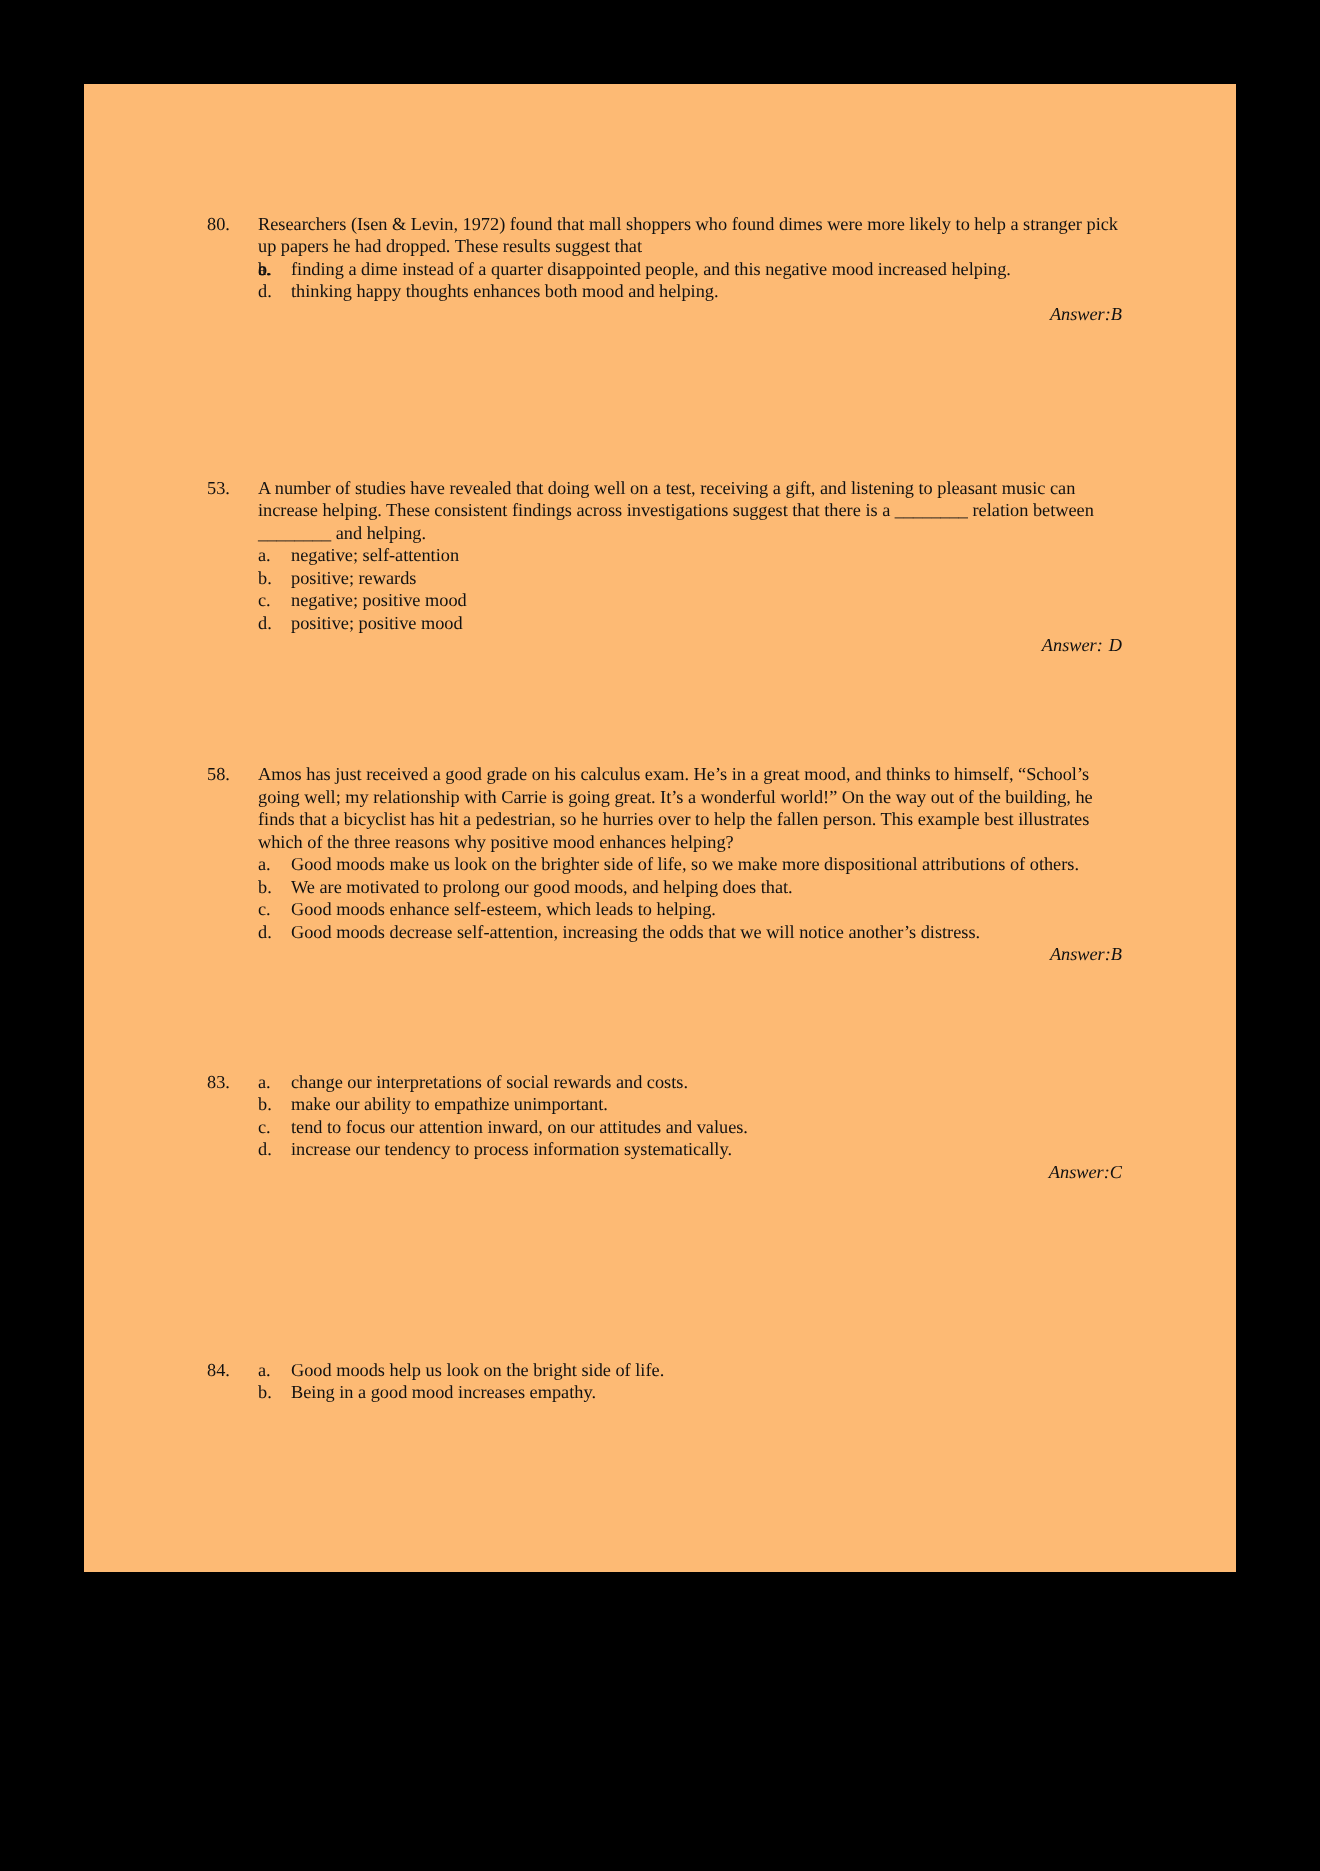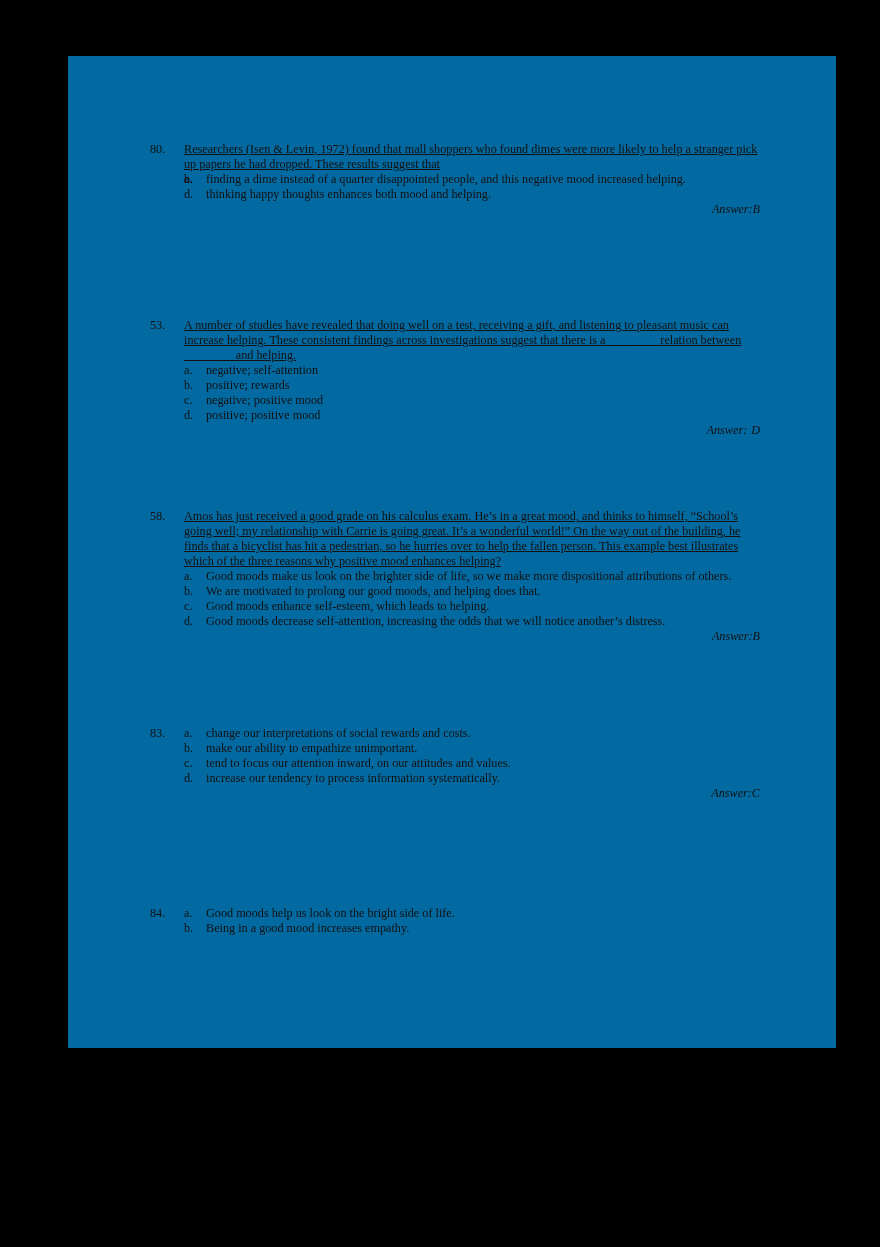--- a/index.html
+++ b/index.html
@@ -10,42 +10,41 @@
     body {
       width: 880px;
       height: 1247px;
       position: relative;
       overflow: hidden;
       font-family: "Liberation Serif", "DejaVu Serif", serif;
       color: #111111;
     }
     .page {
       position: absolute;
-      left: 68px;
+      left: 56px;
       top: 56px;
       width: 768px;
       height: 992px;
-      background: #0369a1;
+      background: #fdba74;
     }
     .question {
       position: absolute;
       left: 82px;
       width: 610px;
       font-size: 12.2px;
       line-height: 15px;
     }
     .q-num {
       position: absolute;
       left: 0;
       top: 0;
       width: 34px;
     }
     .q-stem {
       margin-left: 34px;
-      text-decoration: underline;
     }
     .q-stem em { font-style: italic; }
     .options {
       margin: 0;
       padding: 0;
       list-style: none;
       margin-left: 34px;
     }
     .option {
       position: relative;
@@ -99,21 +98,21 @@
     <div class="q-stem">Amos has just received a good grade on his calculus exam. He’s in a great mood, and thinks to himself, “School’s going well; my relationship with Carrie is going great. It’s a wonderful world!” On the way out of the building, he finds that a bicyclist has hit a pedestrian, so he hurries over to help the fallen person. This example best illustrates which of the three reasons why positive mood enhances helping?</div>
     <ul class="options">
       <li class="option"><span class="opt-letter">a.</span><span>Good moods make us look on the brighter side of life, so we make more dispositional attributions of others.</span></li>
       <li class="option"><span class="opt-letter">b.</span><span>We are motivated to prolong our good moods, and helping does that.</span></li>
       <li class="option"><span class="opt-letter">c.</span><span>Good moods enhance self-esteem, which leads to helping.</span></li>
       <li class="option"><span class="opt-letter">d.</span><span>Good moods decrease self-attention, increasing the odds that we will notice another’s distress.</span></li>
     </ul>
     <div class="answer"><span class="ans-label">Answer:</span><span>B</span></div>
   </div>
 
-  <div class="question" style="top:658px;margin-top:12px;">
+  <div class="question" style="top:658px;">
     <span class="q-num">83.</span>
     <ul class="options">
       <li class="option"><span class="opt-letter">a.</span><span>change our interpretations of social rewards and costs.</span></li>
       <li class="option"><span class="opt-letter">b.</span><span>make our ability to empathize unimportant.</span></li>
       <li class="option"><span class="opt-letter">c.</span><span>tend to focus our attention inward, on our attitudes and values.</span></li>
       <li class="option"><span class="opt-letter">d.</span><span>increase our tendency to process information systematically.</span></li>
     </ul>
     <div class="answer"><span class="ans-label">Answer:</span><span>C</span></div>
   </div>
 

